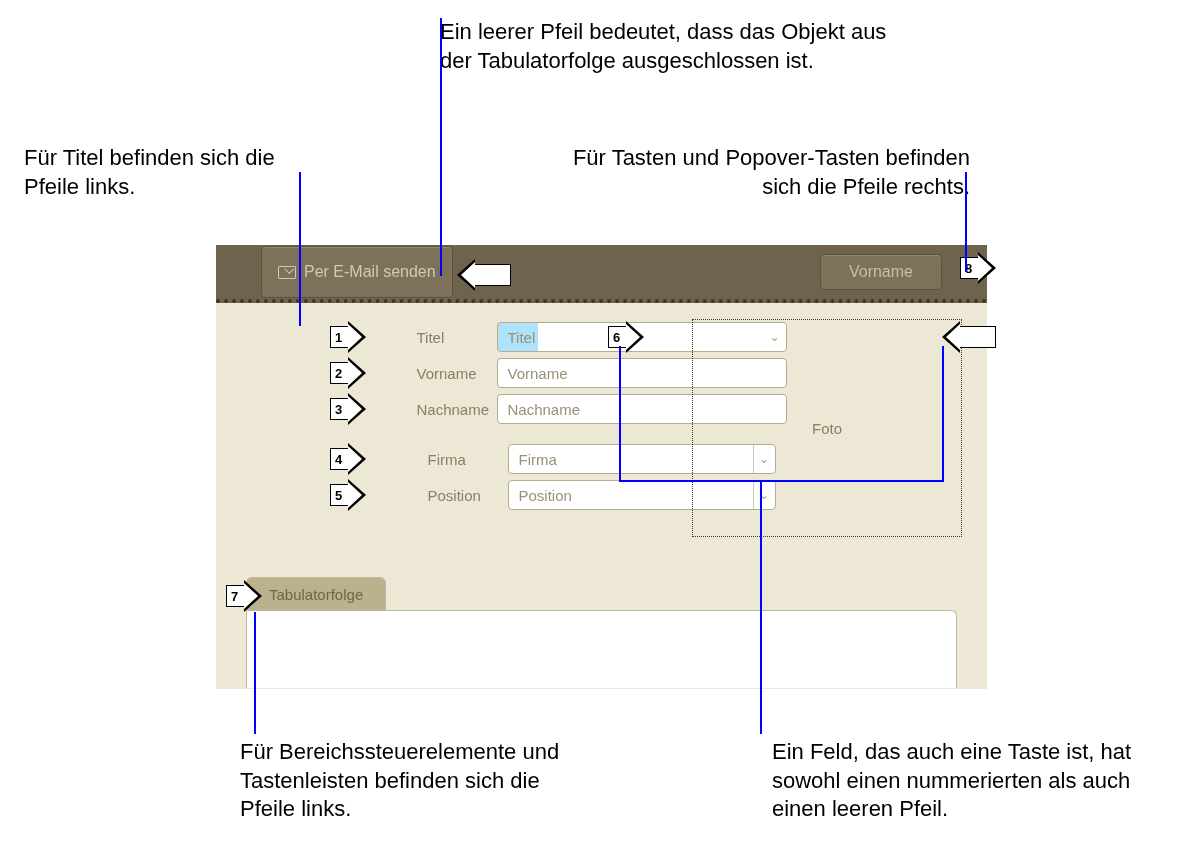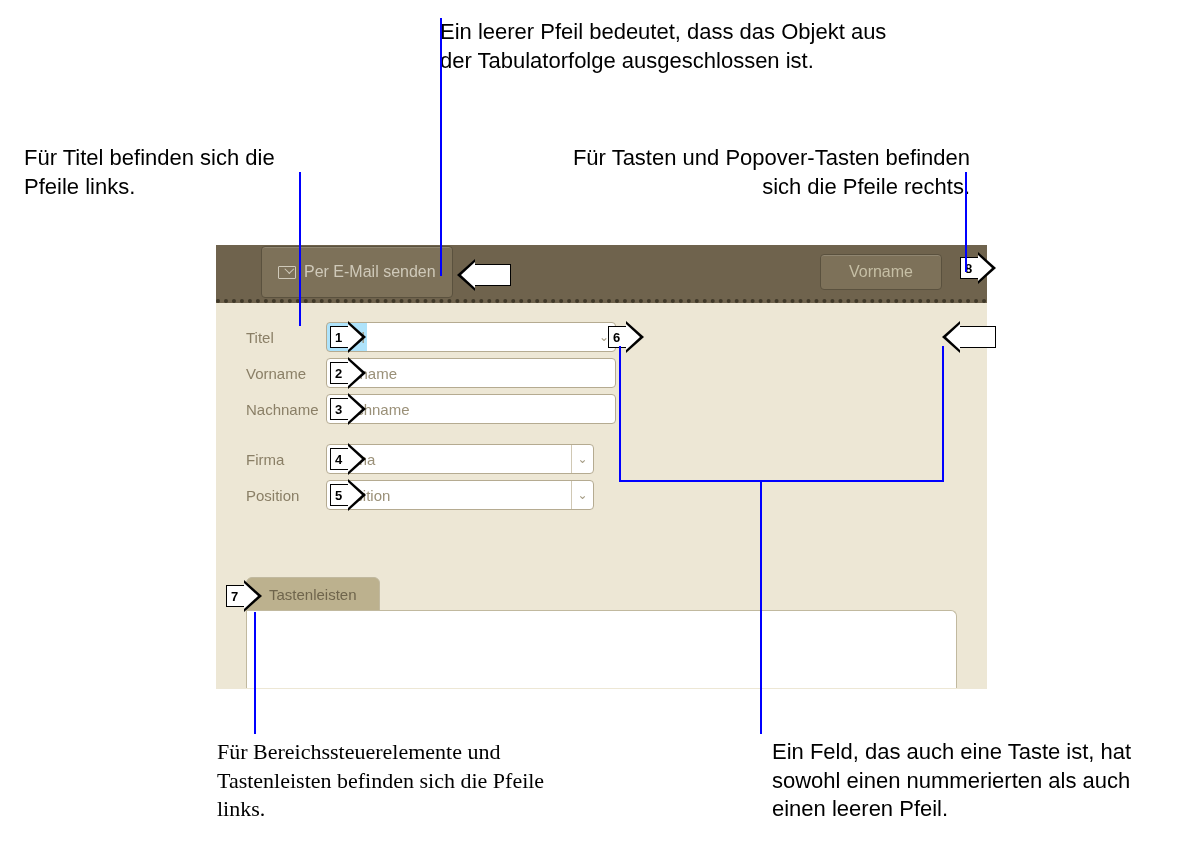--- a/index.html
+++ b/index.html
@@ -88,20 +88,21 @@
     }
     .form-area {
       padding: 18px 30px 0 30px;
       position: relative;
     }
     .form-row {
       display: flex;
       align-items: center;
       margin-bottom: 4px;
       height: 32px;
+      justify-content: center;
     }
     .form-label {
       color: #8a7f66;
       font-size: 15px;
       width: 80px;
     }
     .form-input {
       flex: 0 0 290px;
       height: 30px;
       background: #fff;
@@ -266,21 +267,21 @@
     .arrow.left .arrow-box {
       border-left: none;
     }
   </style>
 </head>
 <body>
 
 <div class="annotation" style="left:440px; top:18px; width:480px;">Ein leerer Pfeil bedeutet, dass das Objekt aus der Tabulatorfolge ausgeschlossen ist.</div>
 <div class="annotation" style="left:24px; top:144px; width:260px;">Für Titel befinden sich die Pfeile links.</div>
 <div class="annotation" style="left:550px; top:144px; width:420px; text-align:right;">Für Tasten und Popover-Tasten befinden sich die Pfeile rechts.</div>
-<div class="annotation" style="left:217px; top:738px; width:340px;font-family:Liberation Serif, serif;">Für Bereichssteuerelemente und Tastenleisten befinden sich die Pfeile links.</div>
+<div class="annotation" style="left:240px; top:738px; width:340px;">Für Bereichssteuerelemente und Tastenleisten befinden sich die Pfeile links.</div>
 <div class="annotation" style="left:760px; top:738px; width:400px;margin-left:12px;">Ein Feld, das auch eine Taste ist, hat sowohl einen nummerierten als auch einen leeren Pfeil.</div>
 
 <div class="callout-line vertical" style="left:440px; top:18px; height:258px;"></div>
 <div class="callout-line vertical" style="left:299px; top:172px; height:154px;"></div>
 <div class="callout-line vertical" style="left:965px; top:172px; height:100px;"></div>
 <div class="callout-line vertical" style="left:254px; top:612px; height:122px;"></div>
 <div class="callout-line vertical" style="left:760px; top:480px; height:254px;"></div>
 
 <div class="callout-line vertical" style="left:619px; top:346px; height:134px;"></div>
 <div class="callout-line vertical" style="left:942px; top:346px; height:134px;"></div>
@@ -333,25 +334,28 @@
     </div>
 
     <div class="form-row">
       <div class="form-label">Position</div>
       <div class="form-input vl">
         <span>Position</span>
         <span class="dropdown-caret">⌄</span>
       </div>
     </div>
 
+    <div class="photo-box">
+      <span>Foto</span>
+    </div>
   </div>
 
   <div class="tabs-container">
     <div class="tab-bar">
-      <div class="tab inactive">Tastenleisten</div>
+      <div class="tab inactive">Tabulatorfolge</div>
     </div>
     <div class="tab-panel"></div>
   </div>
 </div>
 
 <div class="arrow left" style="left:457px; top:259px;">
   <div class="arrow-shape">
     <div class="arrow-head-left"></div>
     <div class="arrow-box" style="min-width:36px;"></div>
   </div>

